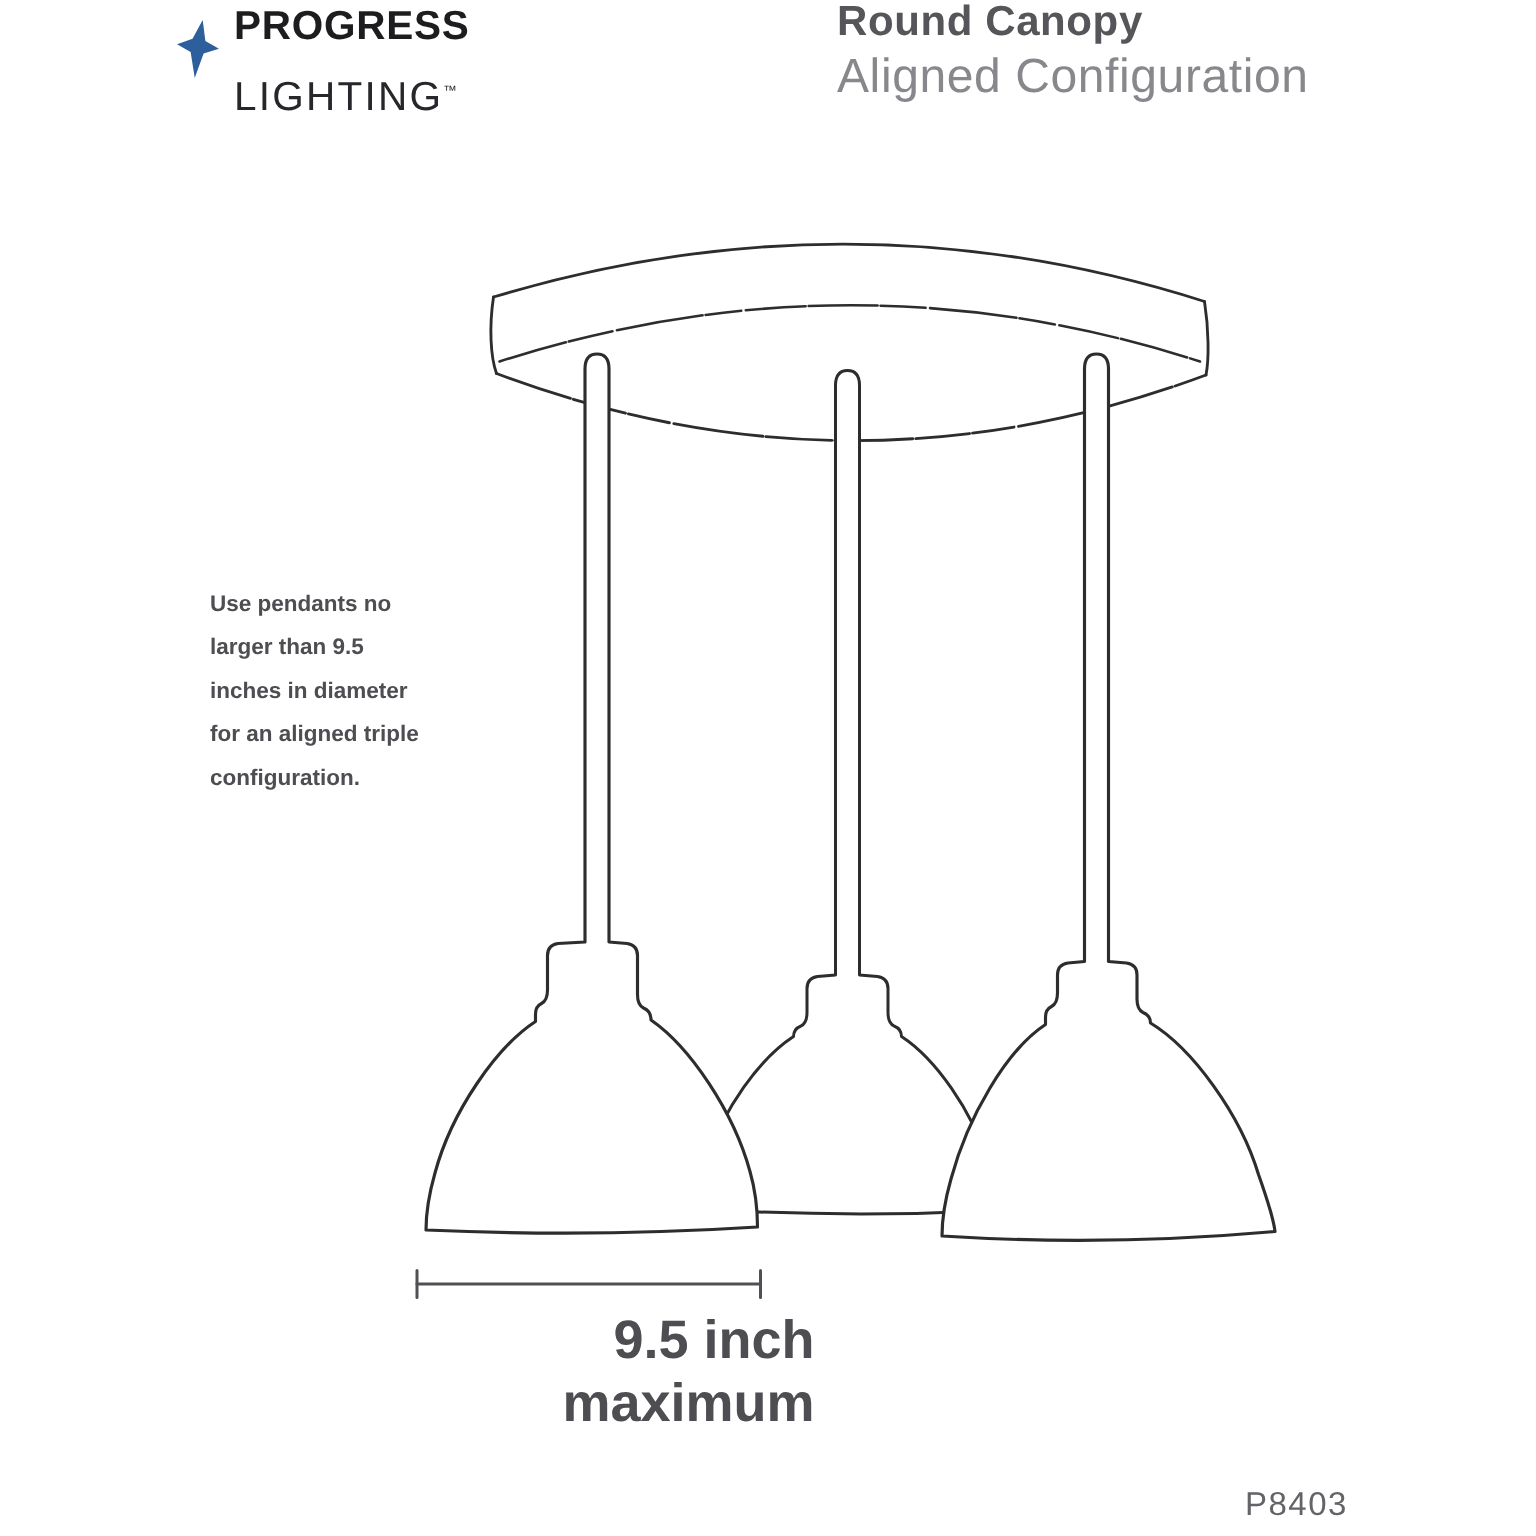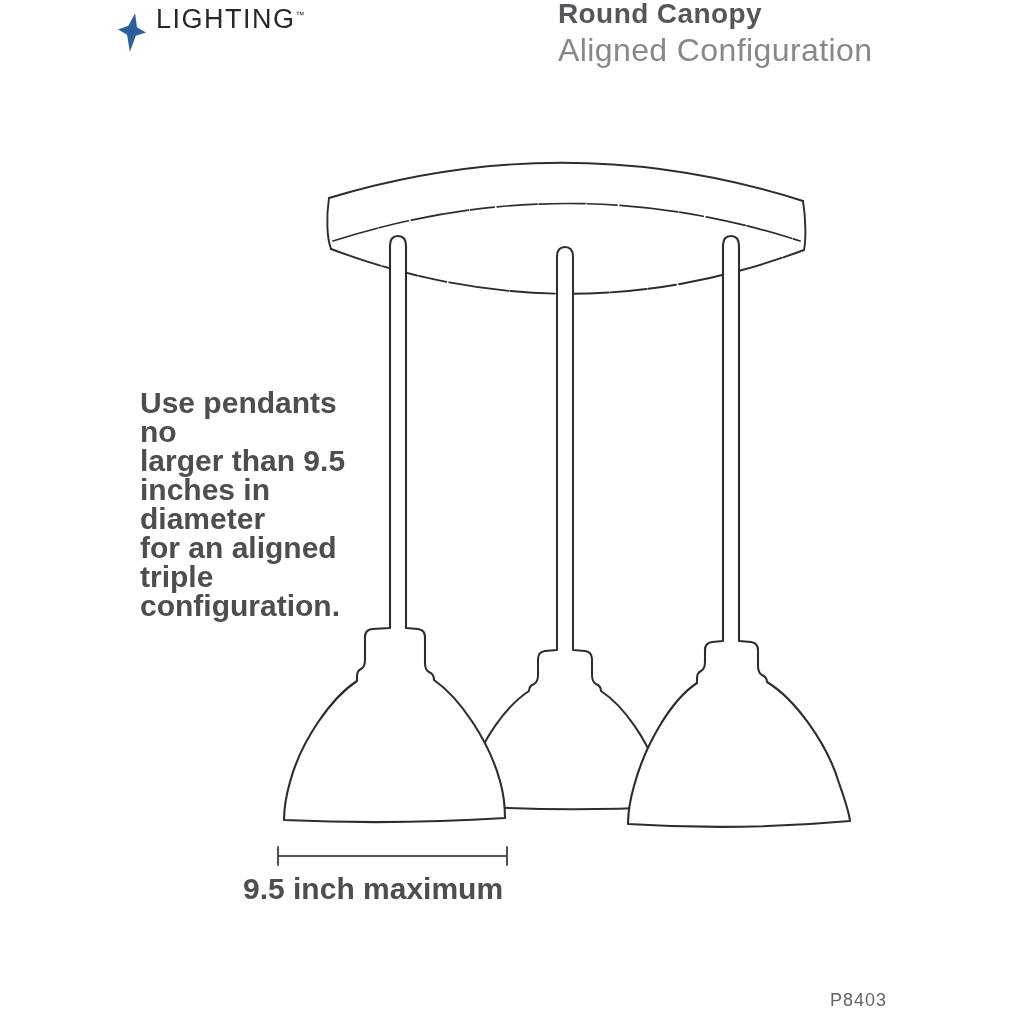--- a/index.html
+++ b/index.html
@@ -40,21 +40,21 @@
     letter-spacing: 0.5px;
     color: #1d1d20;
     display: block;
   }
   .brand-bottom {
     font-size: 27px;
     font-weight: 400;
     letter-spacing: 1.5px;
     color: #27272b;
     display: block;
-    margin-top: 2px;
+    margin-top: 20px;
   }
   .brand-tm {
     font-size: 9px;
     vertical-align: super;
     letter-spacing: 0;
   }
 
   
   .titleblock {
     position: absolute;
@@ -75,21 +75,21 @@
     letter-spacing: 0.4px;
     color: #88888c;
   }
 
   
   .note {
     position: absolute;
     left: 140px;
     top: 388px;
     width: 240px;
-    font-size: 30px;
+    font-size: 15px;
     line-height: 29px;
     font-weight: 700;
     color: #4d4d52;
     white-space: pre-line;
   }
 
   
   .drawing {
     position: absolute;
     left: 0;
@@ -97,49 +97,50 @@
     width: 1024px;
     height: 1024px;
   }
 
   
   .dim-label {
     position: absolute;
     left: 243px;
     top: 872px;
     width: 300px;
-    text-align: left;
-    font-size: 30px;
+    text-align: right;
+    font-size: 36px;
     font-weight: 700;
     color: #4d4d52;
   }
 
   
   .pcode {
     position: absolute;
     left: 830px;
     top: 990px;
-    font-size: 18px;
+    font-size: 22px;
     font-weight: 400;
     letter-spacing: 1px;
     color: #646468;
   }
 </style>
 </head>
 <body>
 
 <div class="page">
 
   <div class="logo">
     <svg class="logo-star" viewBox="0 0 40 52" aria-hidden="true">
       <g transform="translate(20,25) rotate(10)">
         <polygon points="0,-18 4.2,-4.5 14,-1 4.5,4 1.5,21 -4.2,4.5 -14,1 -4.5,-4.5" fill="#2e5f9d"></polygon>
       </g>
     </svg>
     <div class="brand">
+      <span class="brand-top">PROGRESS</span>
       <span class="brand-bottom"><span>LIGHTING</span><span class="brand-tm">™</span></span>
     </div>
   </div>
 
   <div class="titleblock">
     <div class="title-main">Round Canopy</div>
     <div class="title-sub">Aligned Configuration</div>
   </div>
 
   <div class="note">Use pendants no

